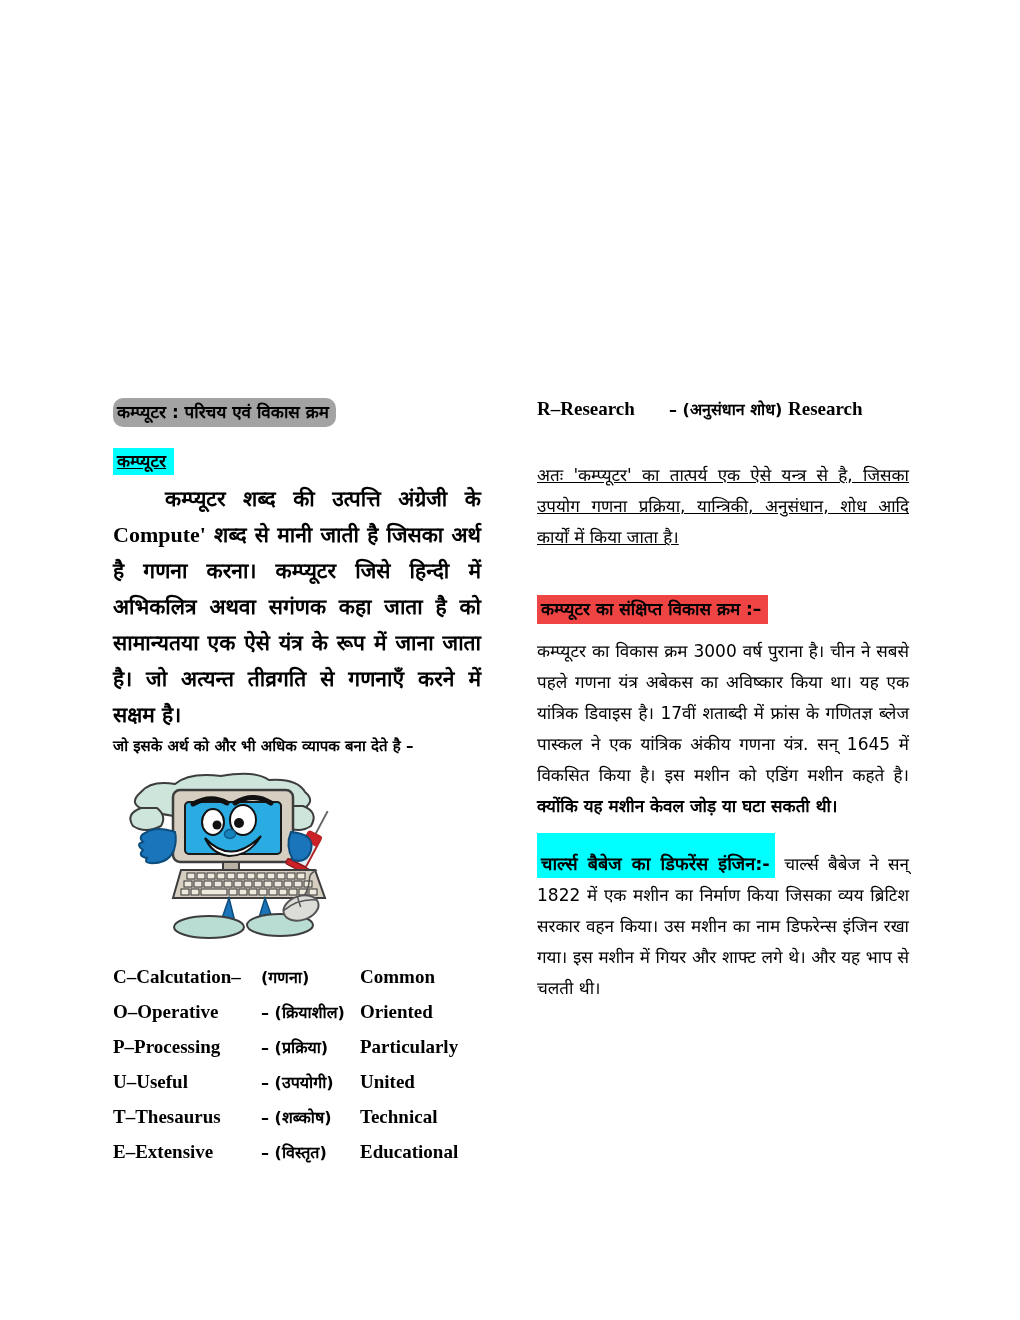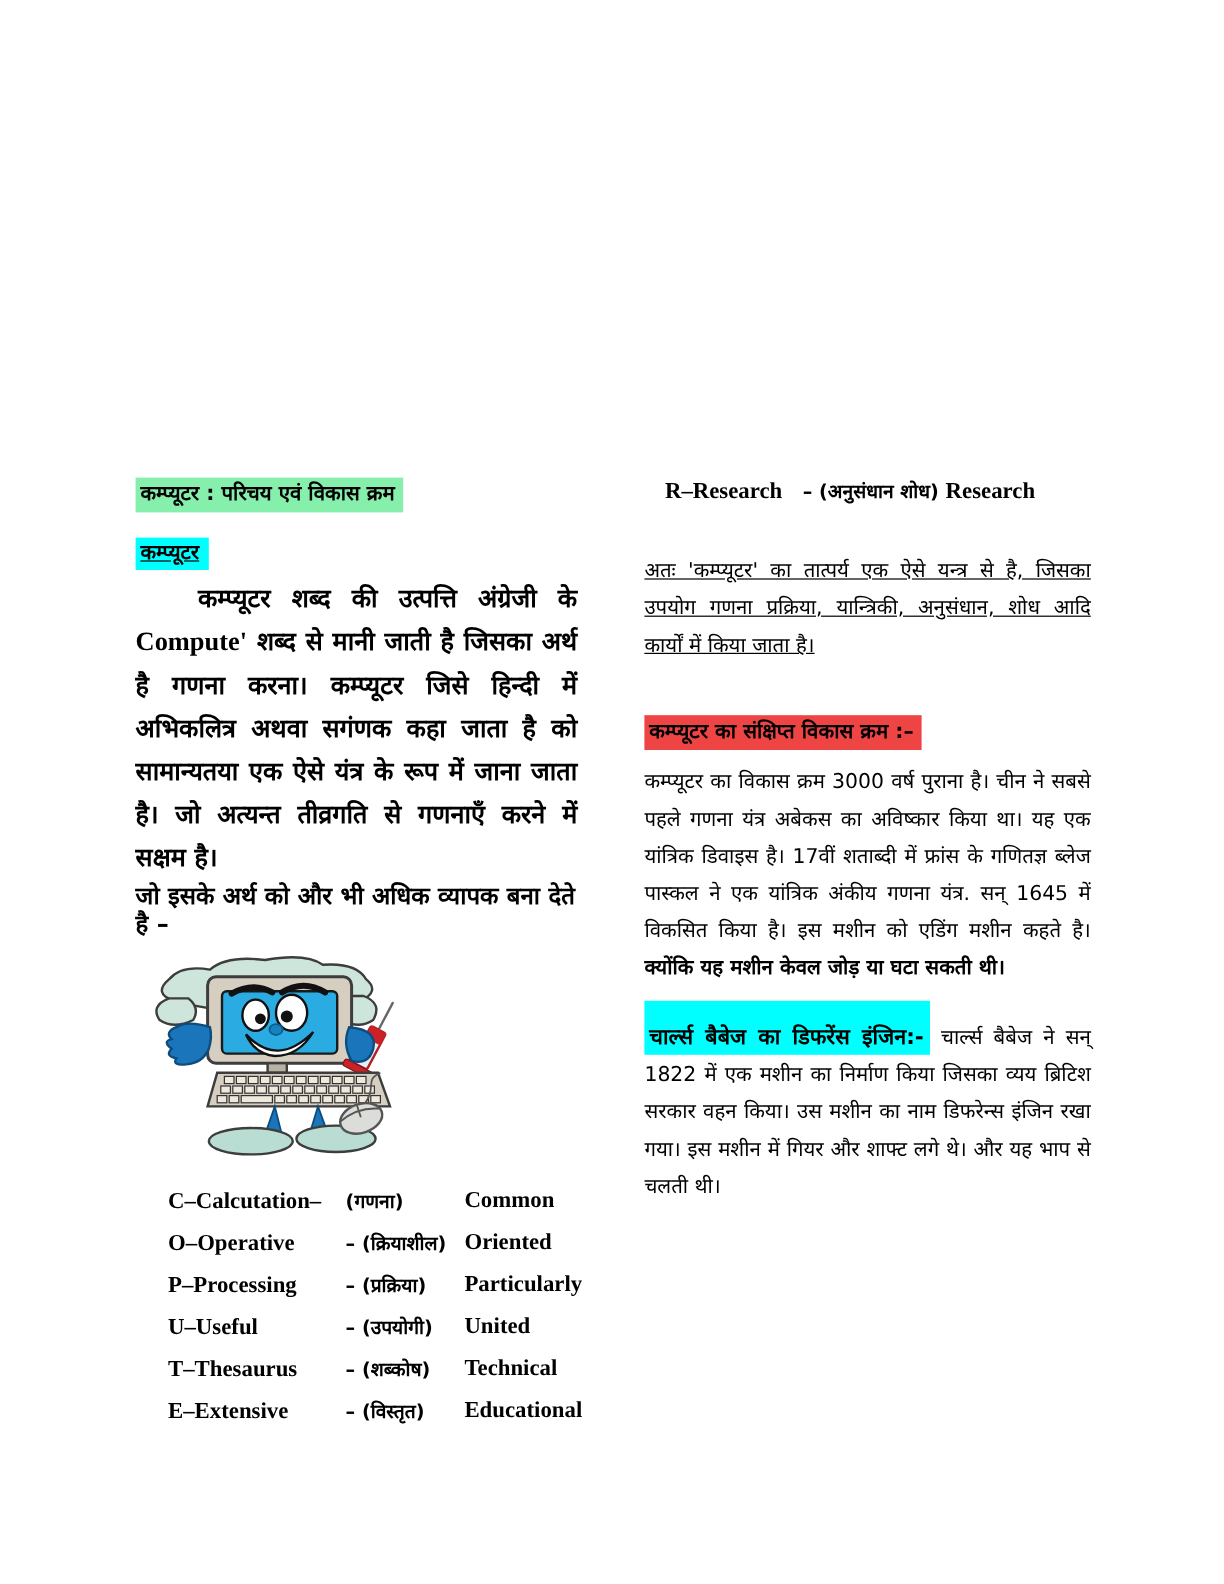--- a/index.html
+++ b/index.html
@@ -4,44 +4,44 @@
 <title>Document Page</title>
 <style>
   * { margin:0; padding:0; box-sizing:border-box; }
   html,body { width:1020px; height:1320px; background:#ffffff; color:#000;
               font-family:"DejaVu Sans", sans-serif; }
   .page { position:relative; width:1020px; height:1320px; background:#ffffff; overflow:hidden; }
 
   .col-left  { position:absolute; left:113px; top:398px; width:368px; }
   .col-right { position:absolute; left:537px; top:398px; width:372px; }
 
-  .section-title { display:inline-block; background:#86efac; font-weight:bold;
-                   font-size:17px; line-height:22px; padding:3px 7px 4px 4px; }
+  .section-title { display:inline-block; background:#a3a3a3; font-weight:bold;
+                   font-size:17px; line-height:22px; padding:3px 7px 4px 4px;border-radius:10px; }
   .keyword-heading { display:inline-block; background:#00ffff; font-weight:bold;
                      font-size:17px; line-height:22px; padding:2px 8px 3px 4px;
                      margin-top:21px; text-decoration:underline; }
 
   .intro-para { margin-top:6px; font-size:21px; font-weight:bold; line-height:36px;
                 text-align:justify; text-indent:52px; }
   .en-serif { font-family:"Liberation Serif", serif; font-size:22px; font-weight:bold; }
 
-  .note-line { margin-top:1px; font-size:20px; font-weight:bold; line-height:24px; }
+  .note-line { margin-top:1px; font-size:15px; font-weight:bold; line-height:24px; }
 
   .cartoon-wrap { margin:12px 0 0 4px; width:212px; height:170px; }
 
-  .acronym-list { margin-top:26px;margin-left:27px; }
+  .acronym-list { margin-top:26px; }
   .arow { position:relative; height:35px; white-space:nowrap; }
   .abbr { display:inline-block; min-width:148px; font-family:"Liberation Serif", serif;
           font-weight:bold; font-size:19px; }
   .hin  { font-size:16px; font-weight:bold; }
   .aword { position:absolute; left:247px; top:0; font-family:"Liberation Serif", serif;
            font-weight:bold; font-size:19px;text-align:right; }
 
   .research-row { white-space:nowrap; }
-  .research-row .abbr { min-width:132px;text-align:center; }
+  .research-row .abbr { min-width:132px; }
 
   .para { font-size:17px; line-height:31px; text-align:justify; }
   .meaning-para { margin-top:40px;text-decoration:underline; }
 
   .history-heading { display:inline-block; background:#ef4444; font-weight:bold;
                      font-size:17px; line-height:22px; padding:3px 7px 4px 4px; margin-top:42px; }
   .history-para { margin-top:12px; }
   .btail { font-weight:bold; }
 
   .jacquard-para, .babbage-para { margin-top:26px; }

